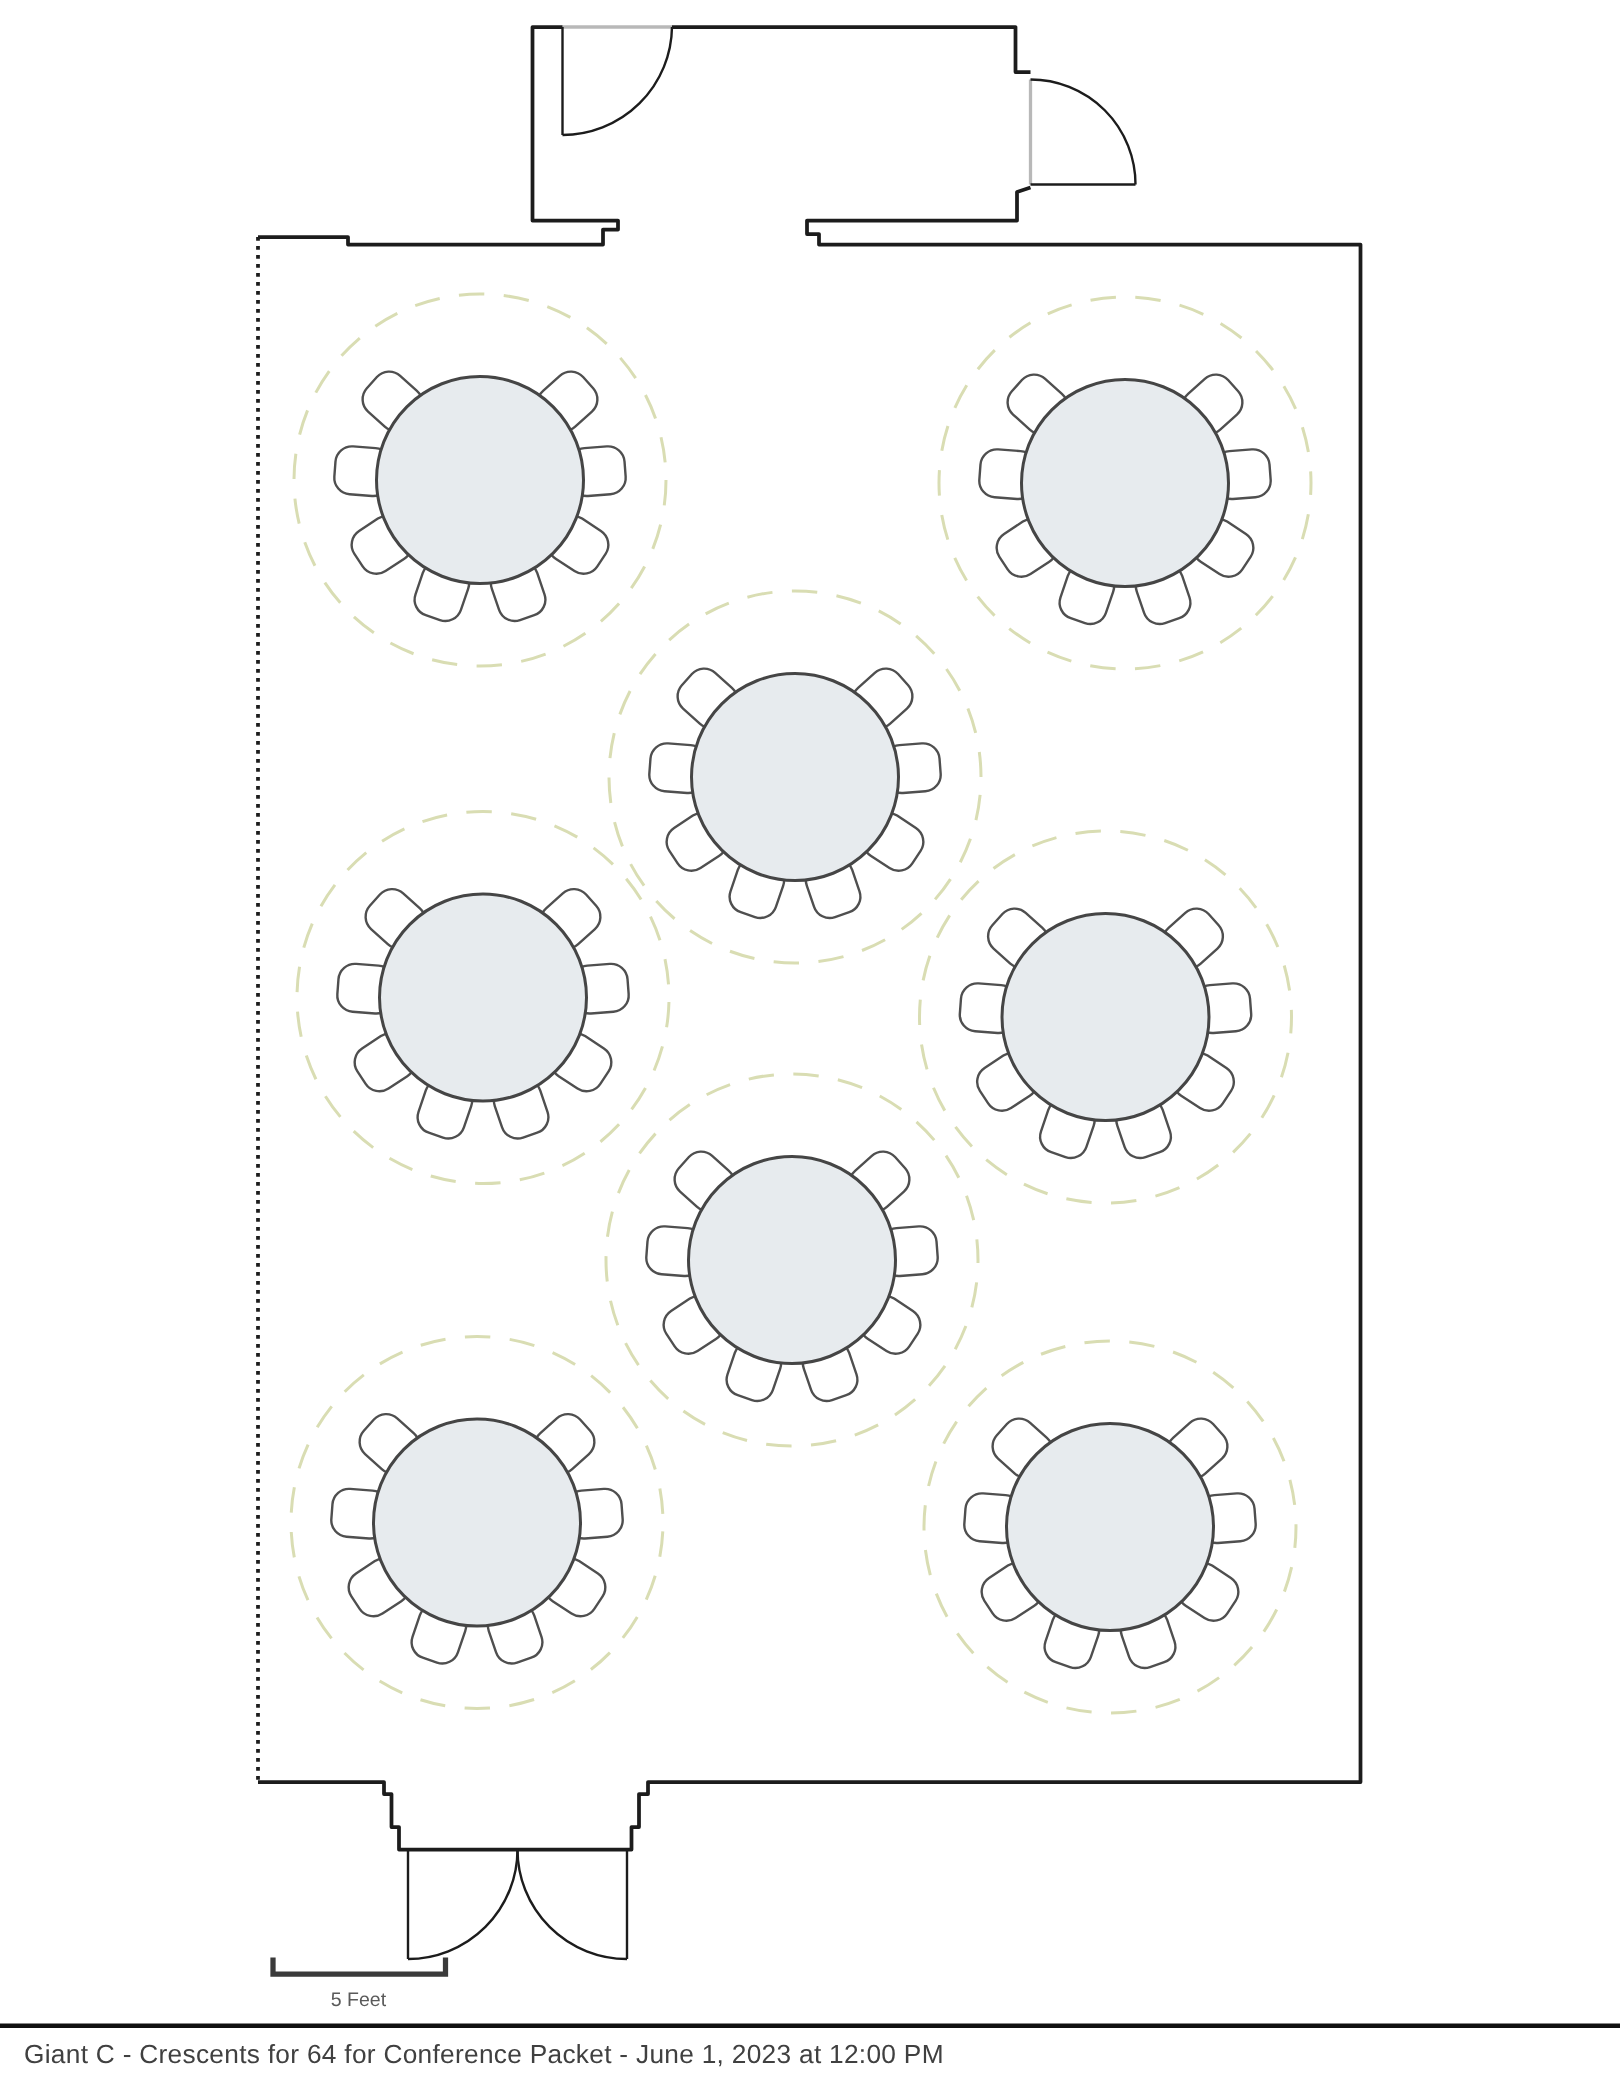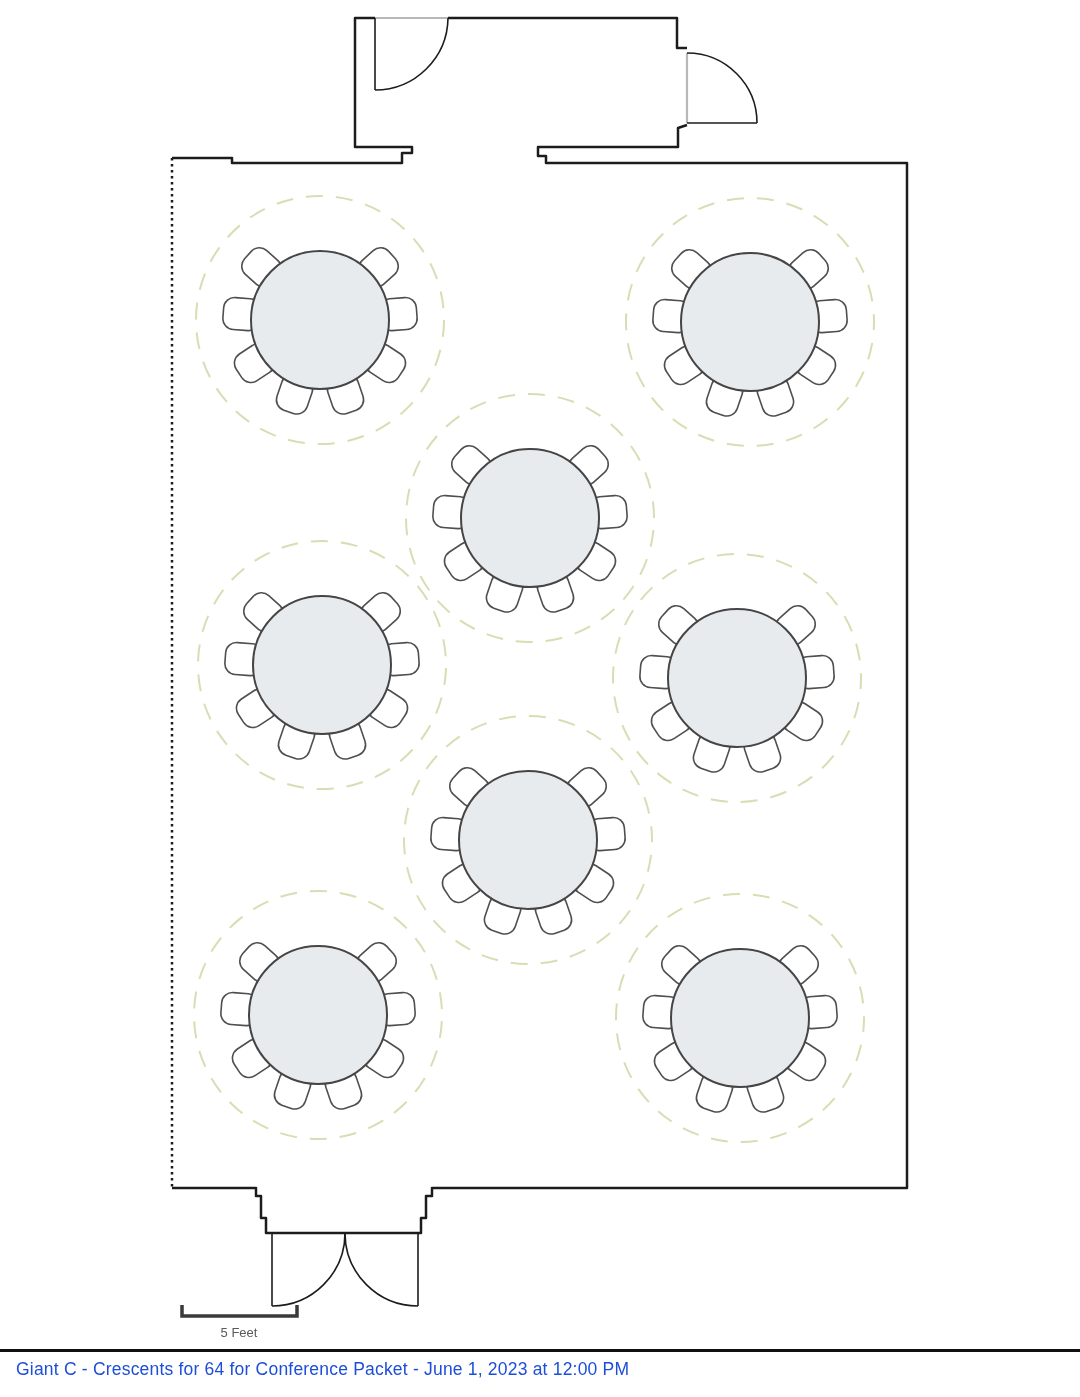--- a/index.html
+++ b/index.html
@@ -11,21 +11,21 @@
     overflow:hidden;
   }
   .plan-svg{position:absolute;left:0;top:0;}
   .plan-svg text{font-family:"Liberation Sans",sans-serif;}
   .footer-rule{
     position:absolute;left:0;top:1349px;width:1080px;height:3px;
     background:#101010;
   }
   .caption{
     position:absolute;left:16px;top:1359px;
-    font-size:17.5px;color:#1d4ed8;letter-spacing:.2px;
+    font-size:17.5px;color:#404040;letter-spacing:.2px;
     white-space:nowrap;
   }
 </style>
 </head>
 <body>
 
 <div class="page">
 
   <svg class="plan-svg" width="1080" height="1397" viewBox="0 0 1080 1397">
 

